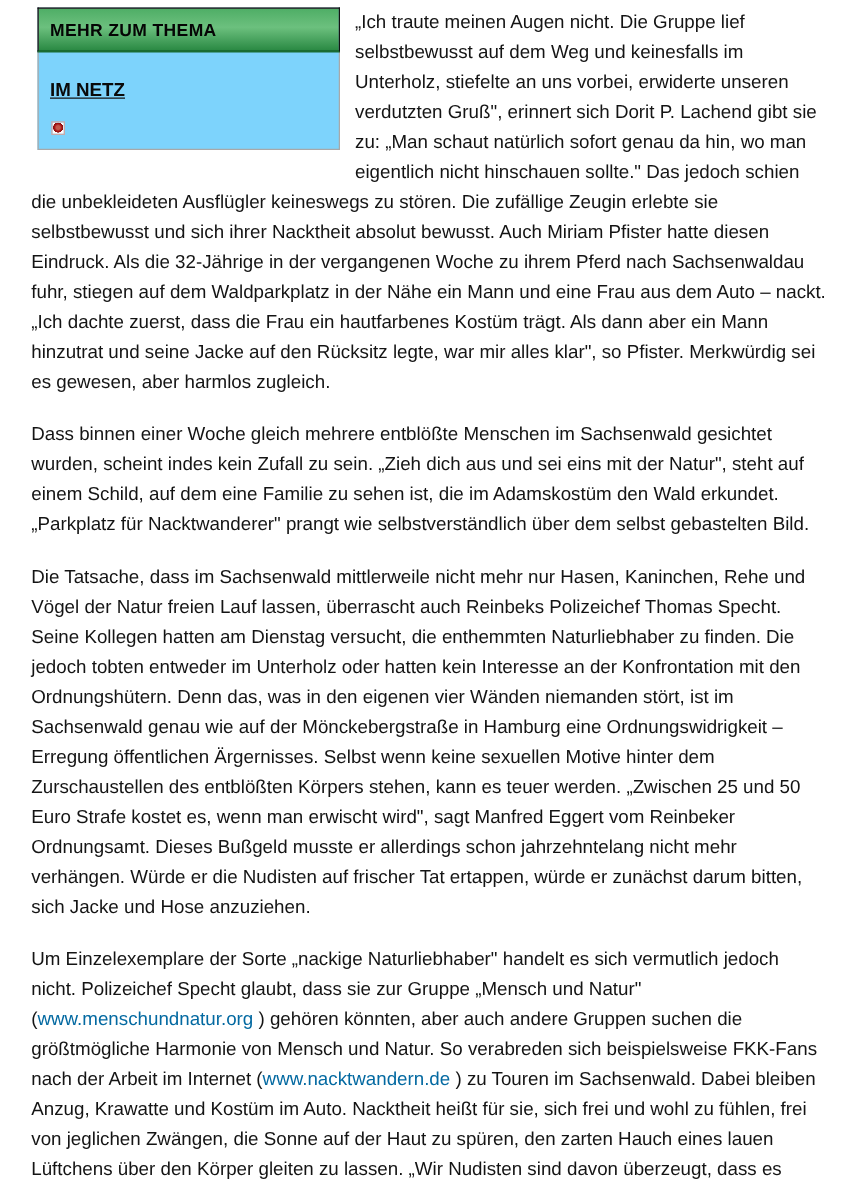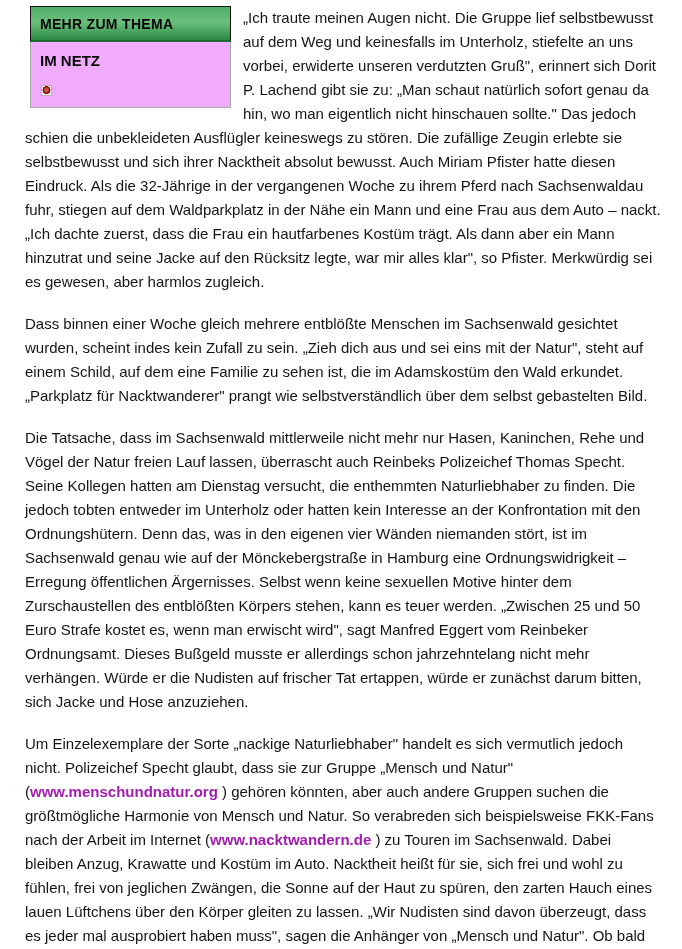--- a/index.html
+++ b/index.html
@@ -14,39 +14,40 @@
   }
   .page {
     padding: 6px 20px 10px 25px;
     font-size: 15px;
     line-height: 24px;
   }
 
   
   .infobox {
     float: left;
-    width: 201px;
+    width: 242px;
     box-sizing: border-box;
     margin: 0 12px 15px 5px;
     border: 1px solid #a8a8a8;
-    background: #f0abfc;
+    background: #7dd3fc;
   }
   .infobox-header {
     margin: -1px -1px 0 -1px;
     border: 1px solid #121212;
     border-bottom: 2px solid #1a6c33;
     background: linear-gradient(to bottom, #4fae66 0%, #6cc07e 45%, #2b8a44 100%);
     color: #050505;
     font-size: 14px;
     font-weight: 700;
     letter-spacing: 0.3px;
     padding: 5px 8px 4px 9px;
   }
   .infobox-body {
-    padding: 5px 10px 11px 9px;
+    padding: 17px 10px 11px 9px;
+    text-decoration: underline;
   }
   .infobox-subheader {
     font-size: 15px;
     font-weight: 700;
     color: #0a0a0a;
     margin: 2px 0 5px 0;
   }
   .infobox-link-row {
     display: flex;
     align-items: flex-start;
@@ -68,24 +69,23 @@
   }
 
   
   #article p {
     margin: 0 0 18px 0;
   }
   #article p:last-child {
     margin-bottom: 0;
   }
   .inline-link {
-    color: #a21caf;
+    color: #0369a1;
     text-decoration: none;
     cursor: pointer;
-    font-weight: bold;
   }
 </style>
 </head>
 <body>
 
 <div class="page">
 
   <div class="infobox">
     <div class="infobox-header">MEHR ZUM THEMA</div>
     <div class="infobox-body">

